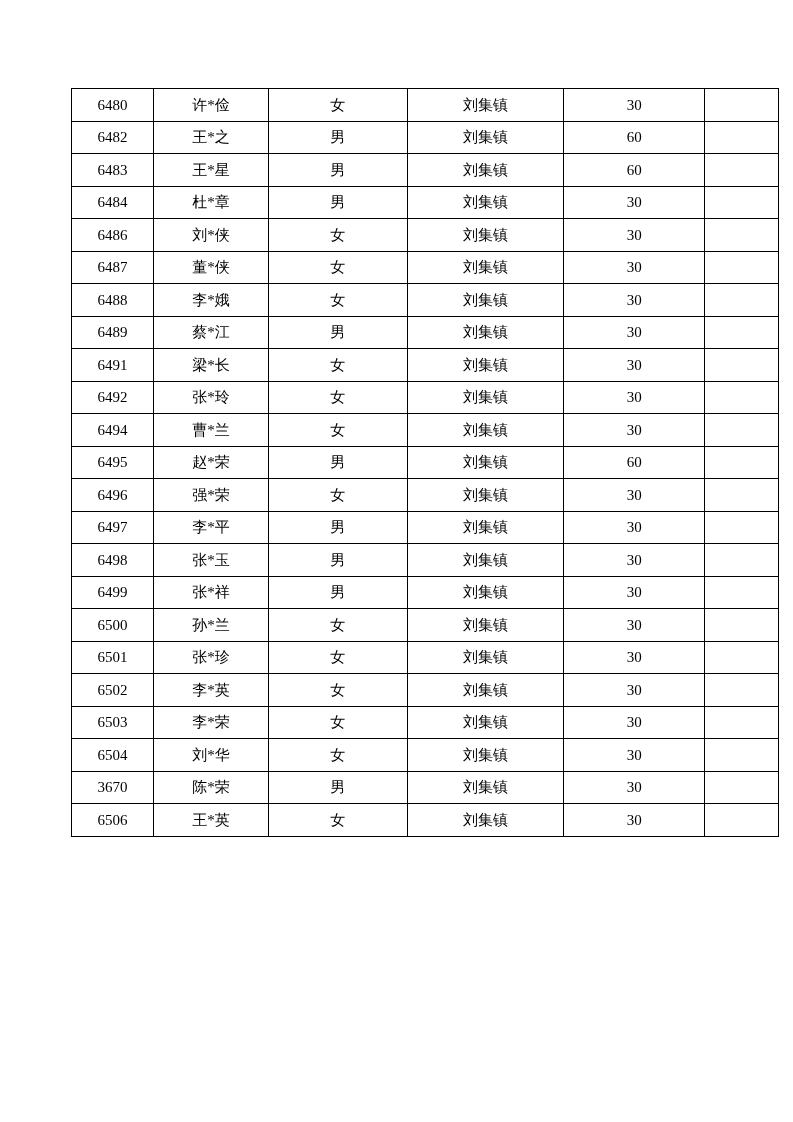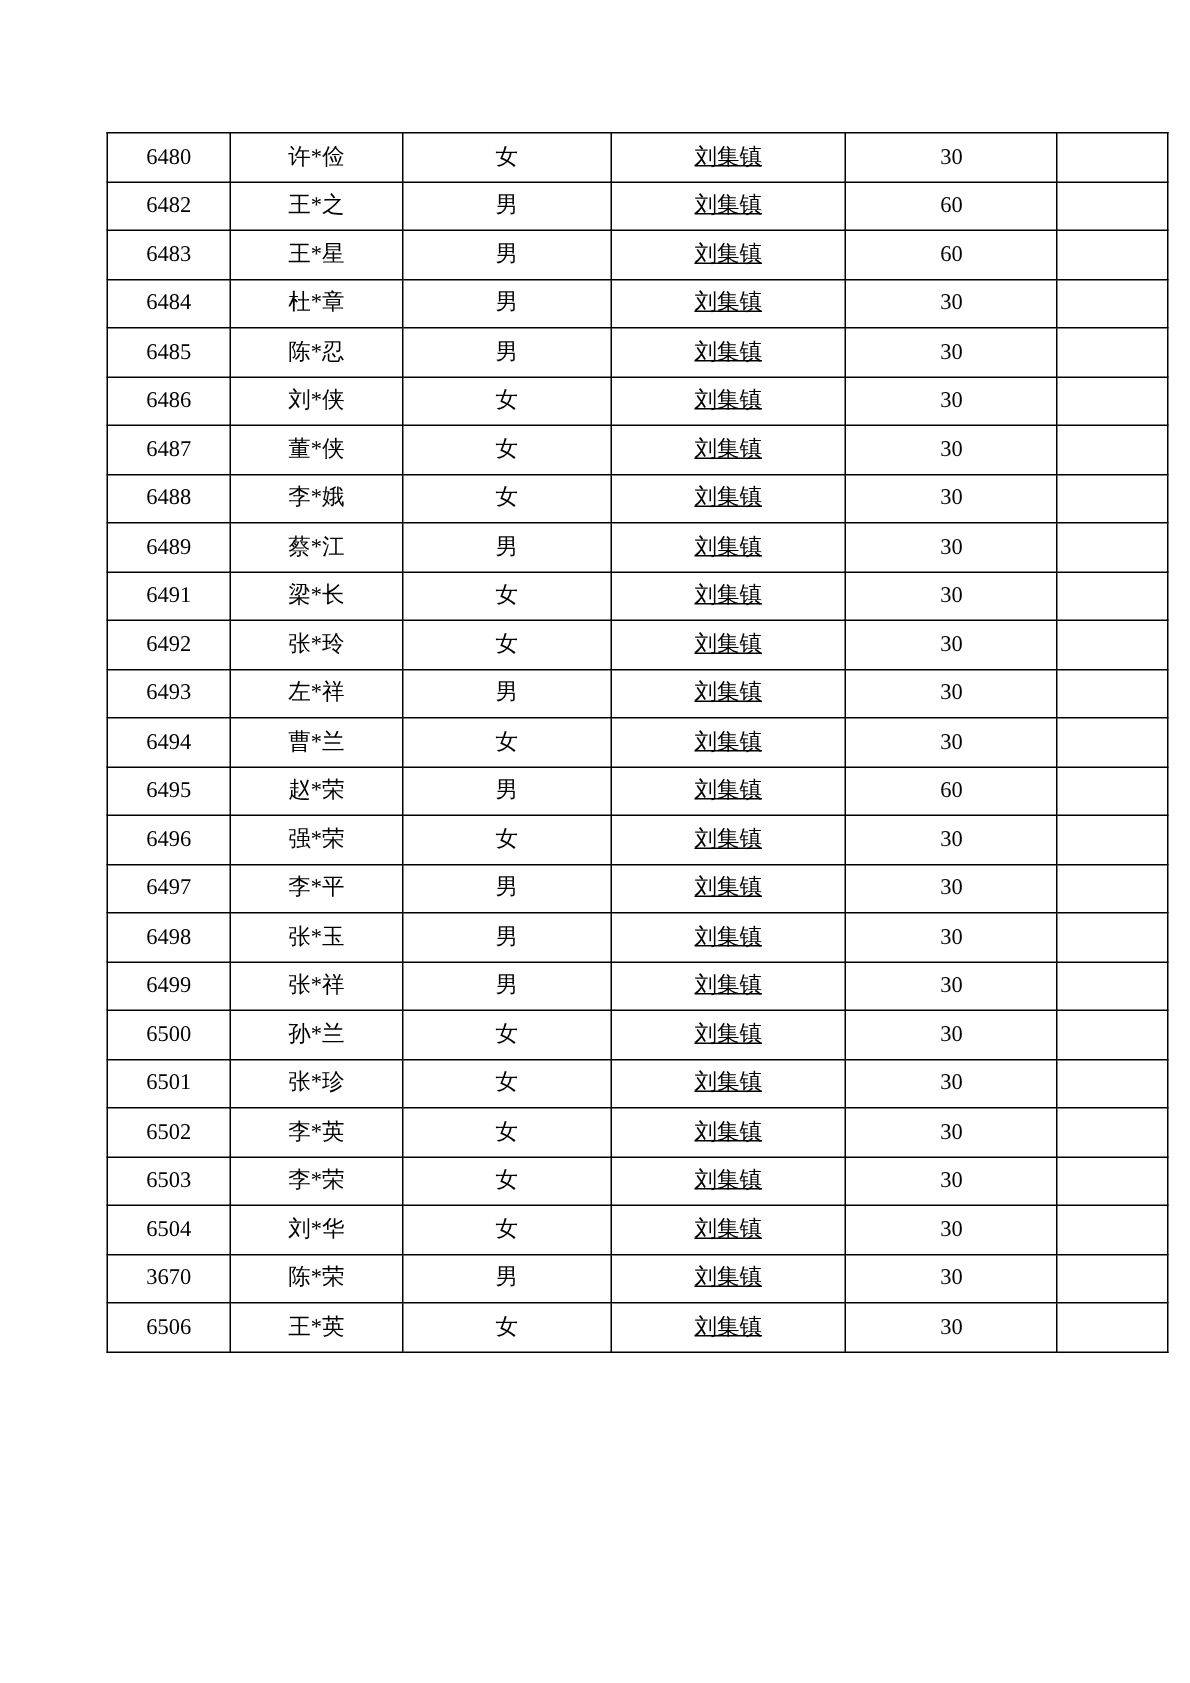--- a/index.html
+++ b/index.html
@@ -43,21 +43,21 @@
     line-height: 1.1;
     font-family: "Liberation Serif", "DejaVu Serif", serif;
   }
   td.c-id {
     width: 68px;
     text-align: left;
     padding-left: 10px;
   }
   td.c-name { width: 96px; }
   td.c-gender { width: 116px; }
-  td.c-town { width: 131px; text-decoration: underline; }
+  td.c-town { width: 131px; }
   td.c-amount { width: 118px; }
   td.c-blank { width: 61px; }
   .cjk {
     font-family: "DejaVu Sans", "Liberation Sans", sans-serif;
     font-size: 15px;
   }
 </style>
 </head>
 <body>
 
@@ -91,28 +91,20 @@
           </tr>
           <tr>
             <td class="c-id">6484</td>
             <td class="c-name cjk">杜*章</td>
             <td class="c-gender cjk">男</td>
             <td class="c-town cjk">刘集镇</td>
             <td class="c-amount">30</td>
             <td class="c-blank"></td>
           </tr>
           <tr>
-            <td class="c-id">6485</td>
-            <td class="c-name cjk">陈*忍</td>
-            <td class="c-gender cjk">男</td>
-            <td class="c-town cjk">刘集镇</td>
-            <td class="c-amount">30</td>
-            <td class="c-blank"></td>
-          </tr>
-          <tr>
             <td class="c-id">6486</td>
             <td class="c-name cjk">刘*侠</td>
             <td class="c-gender cjk">女</td>
             <td class="c-town cjk">刘集镇</td>
             <td class="c-amount">30</td>
             <td class="c-blank"></td>
           </tr>
           <tr>
             <td class="c-id">6487</td>
             <td class="c-name cjk">董*侠</td>
@@ -142,28 +134,20 @@
             <td class="c-name cjk">梁*长</td>
             <td class="c-gender cjk">女</td>
             <td class="c-town cjk">刘集镇</td>
             <td class="c-amount">30</td>
             <td class="c-blank"></td>
           </tr>
           <tr>
             <td class="c-id">6492</td>
             <td class="c-name cjk">张*玲</td>
             <td class="c-gender cjk">女</td>
-            <td class="c-town cjk">刘集镇</td>
-            <td class="c-amount">30</td>
-            <td class="c-blank"></td>
-          </tr>
-          <tr>
-            <td class="c-id">6493</td>
-            <td class="c-name cjk">左*祥</td>
-            <td class="c-gender cjk">男</td>
             <td class="c-town cjk">刘集镇</td>
             <td class="c-amount">30</td>
             <td class="c-blank"></td>
           </tr>
           <tr>
             <td class="c-id">6494</td>
             <td class="c-name cjk">曹*兰</td>
             <td class="c-gender cjk">女</td>
             <td class="c-town cjk">刘集镇</td>
             <td class="c-amount">30</td>

